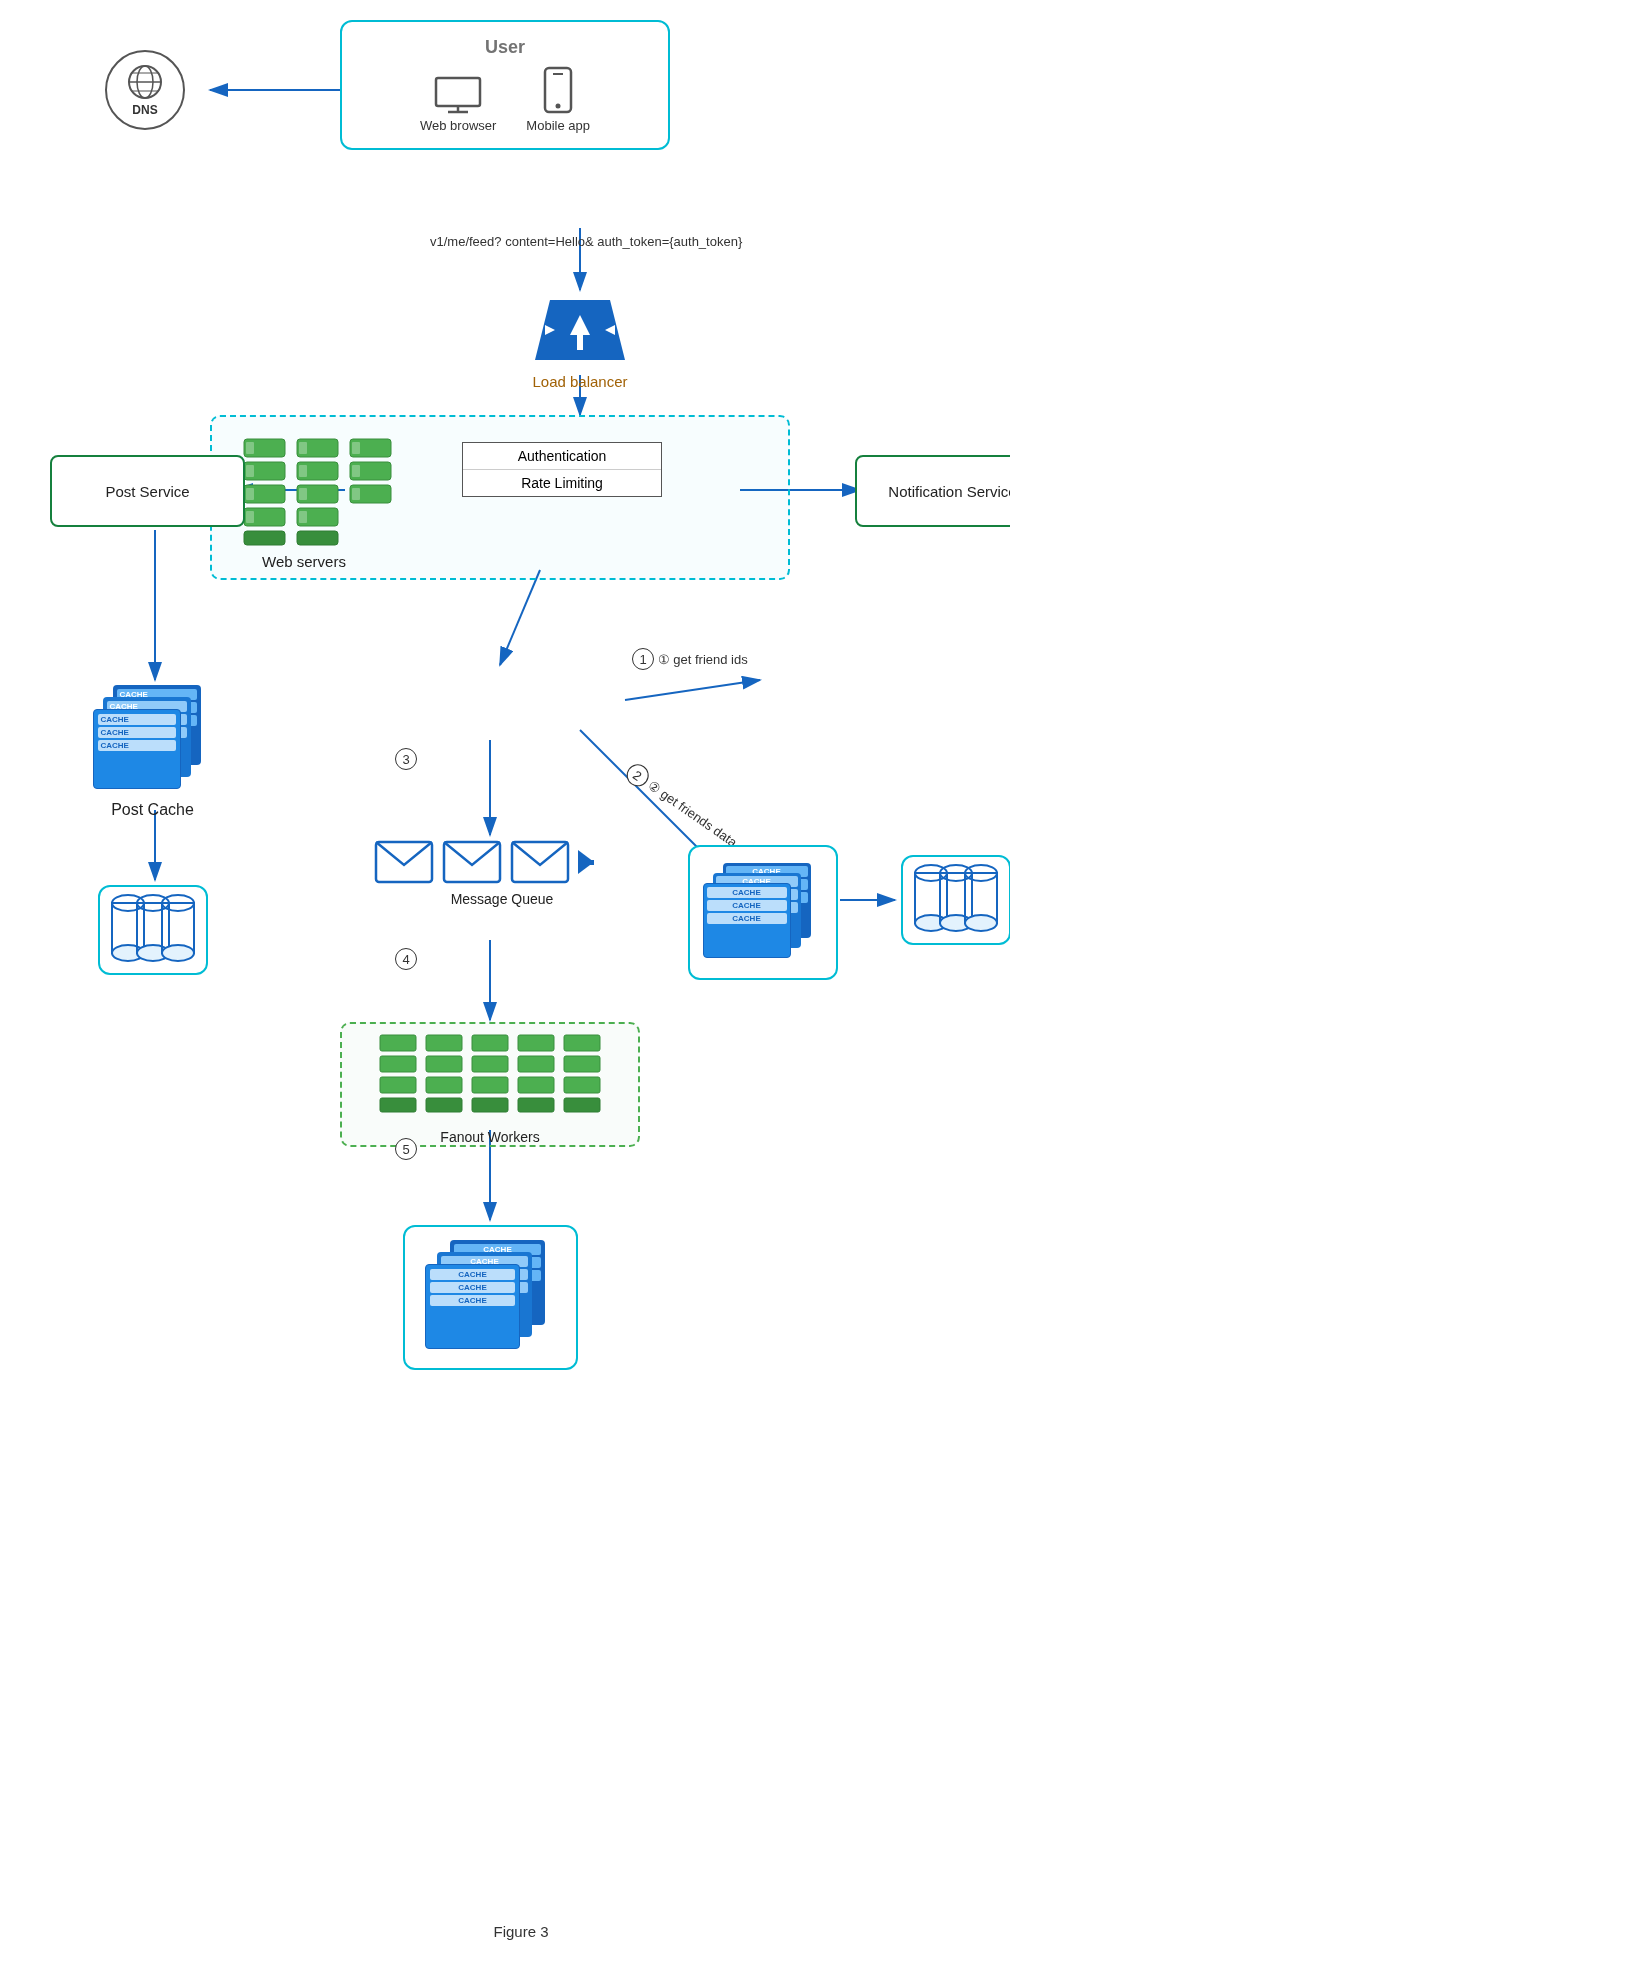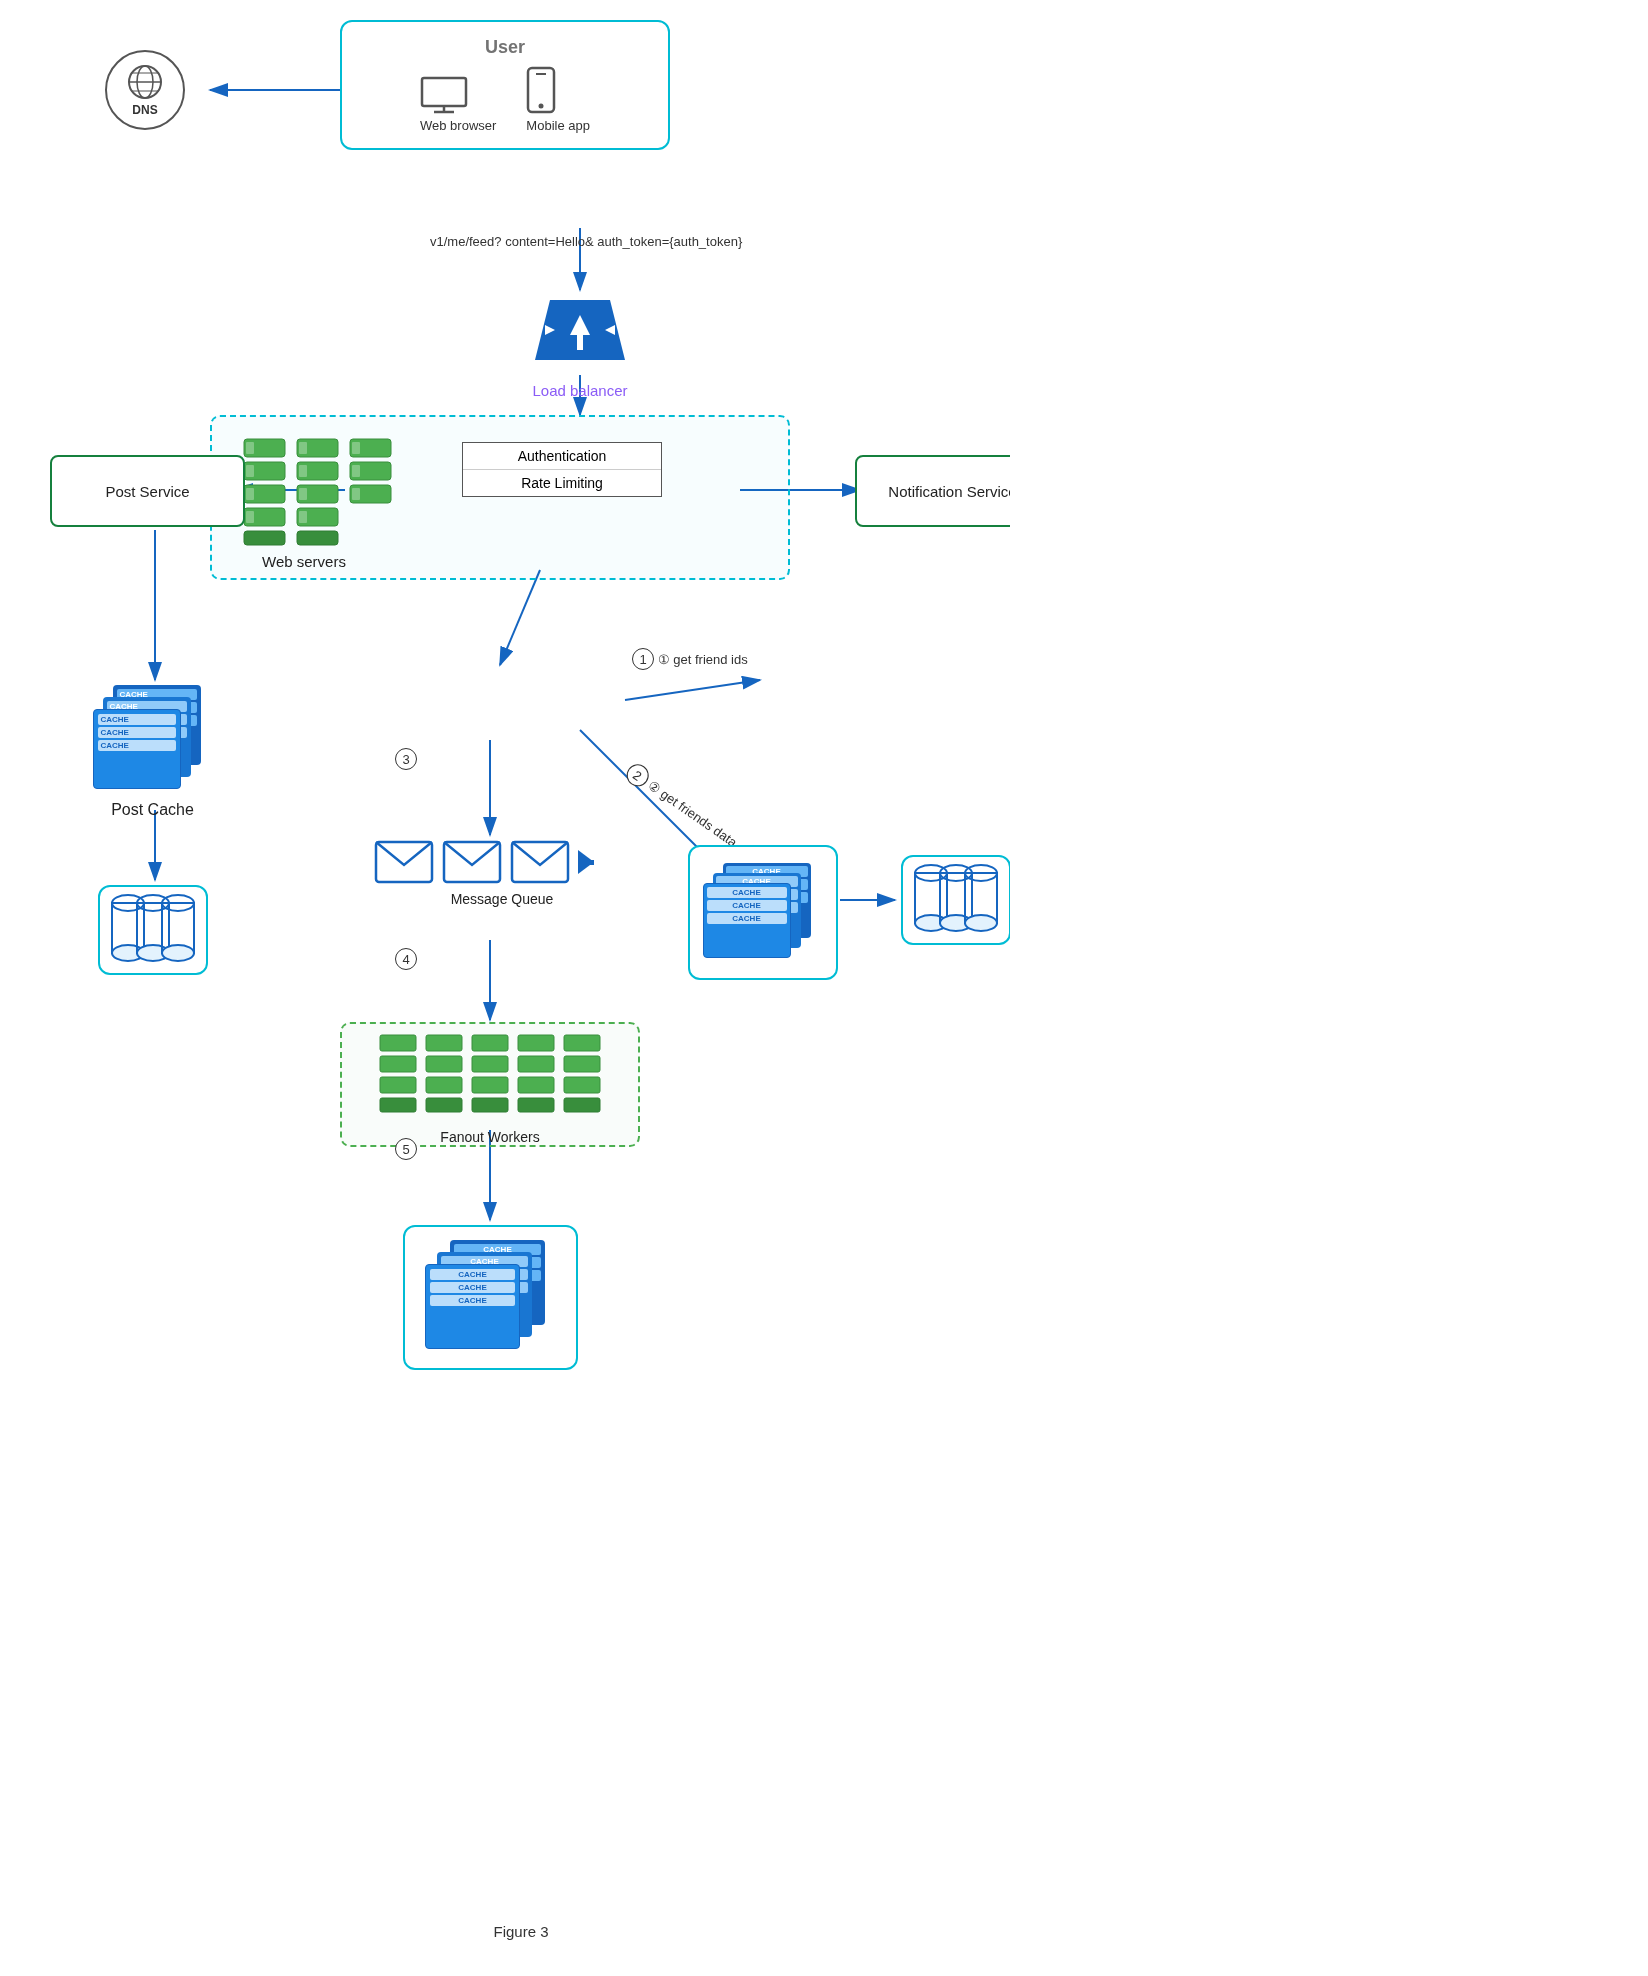--- a/index.html
+++ b/index.html
@@ -83,21 +83,21 @@
       margin-bottom: 8px;
     }
     .user-box-icons {
       display: flex;
       gap: 30px;
       align-items: flex-end;
     }
     .icon-item {
       display: flex;
       flex-direction: column;
-      align-items: flex-start;
+      align-items: center;
       gap: 4px;
       font-size: 13px;
       color: #333;
     }
 
     
     .load-balancer {
       position: absolute;
       display: flex;
       flex-direction: column;
@@ -283,21 +283,21 @@
 
     <svg width="90" height="70" viewBox="0 0 90 70">
 
       <polygon points="15,5 75,5 90,65 0,65" fill="#1565c0"></polygon>
 
       <polygon points="45,20 35,40 42,40 42,55 48,55 48,40 55,40" fill="white"></polygon>
 
       <polygon points="20,35 10,30 10,40" fill="white"></polygon>
       <polygon points="70,35 80,30 80,40" fill="white"></polygon>
     </svg>
-    <span style="font-size:15px; color:#8b5cf6; margin-top:17px;">Load balancer</span>
+    <span style="font-size:15px; color:#a16207; margin-top:8px;">Load balancer</span>
   </div>
 
   <div class="web-servers-box" style="left:210px; top:415px; width:580px; height:165px;">
 
     <div style="position:absolute; left:30px; top:20px; display:flex; gap:8px;">
 
       <svg width="45" height="110" viewBox="0 0 45 110">
         <rect x="2" y="2" width="41" height="18" rx="3" fill="#4caf50" stroke="#388e3c" stroke-width="1"></rect>
         <rect x="4" y="5" width="8" height="12" rx="1" fill="#81c784"></rect>
         <rect x="2" y="25" width="41" height="18" rx="3" fill="#4caf50" stroke="#388e3c" stroke-width="1"></rect>

